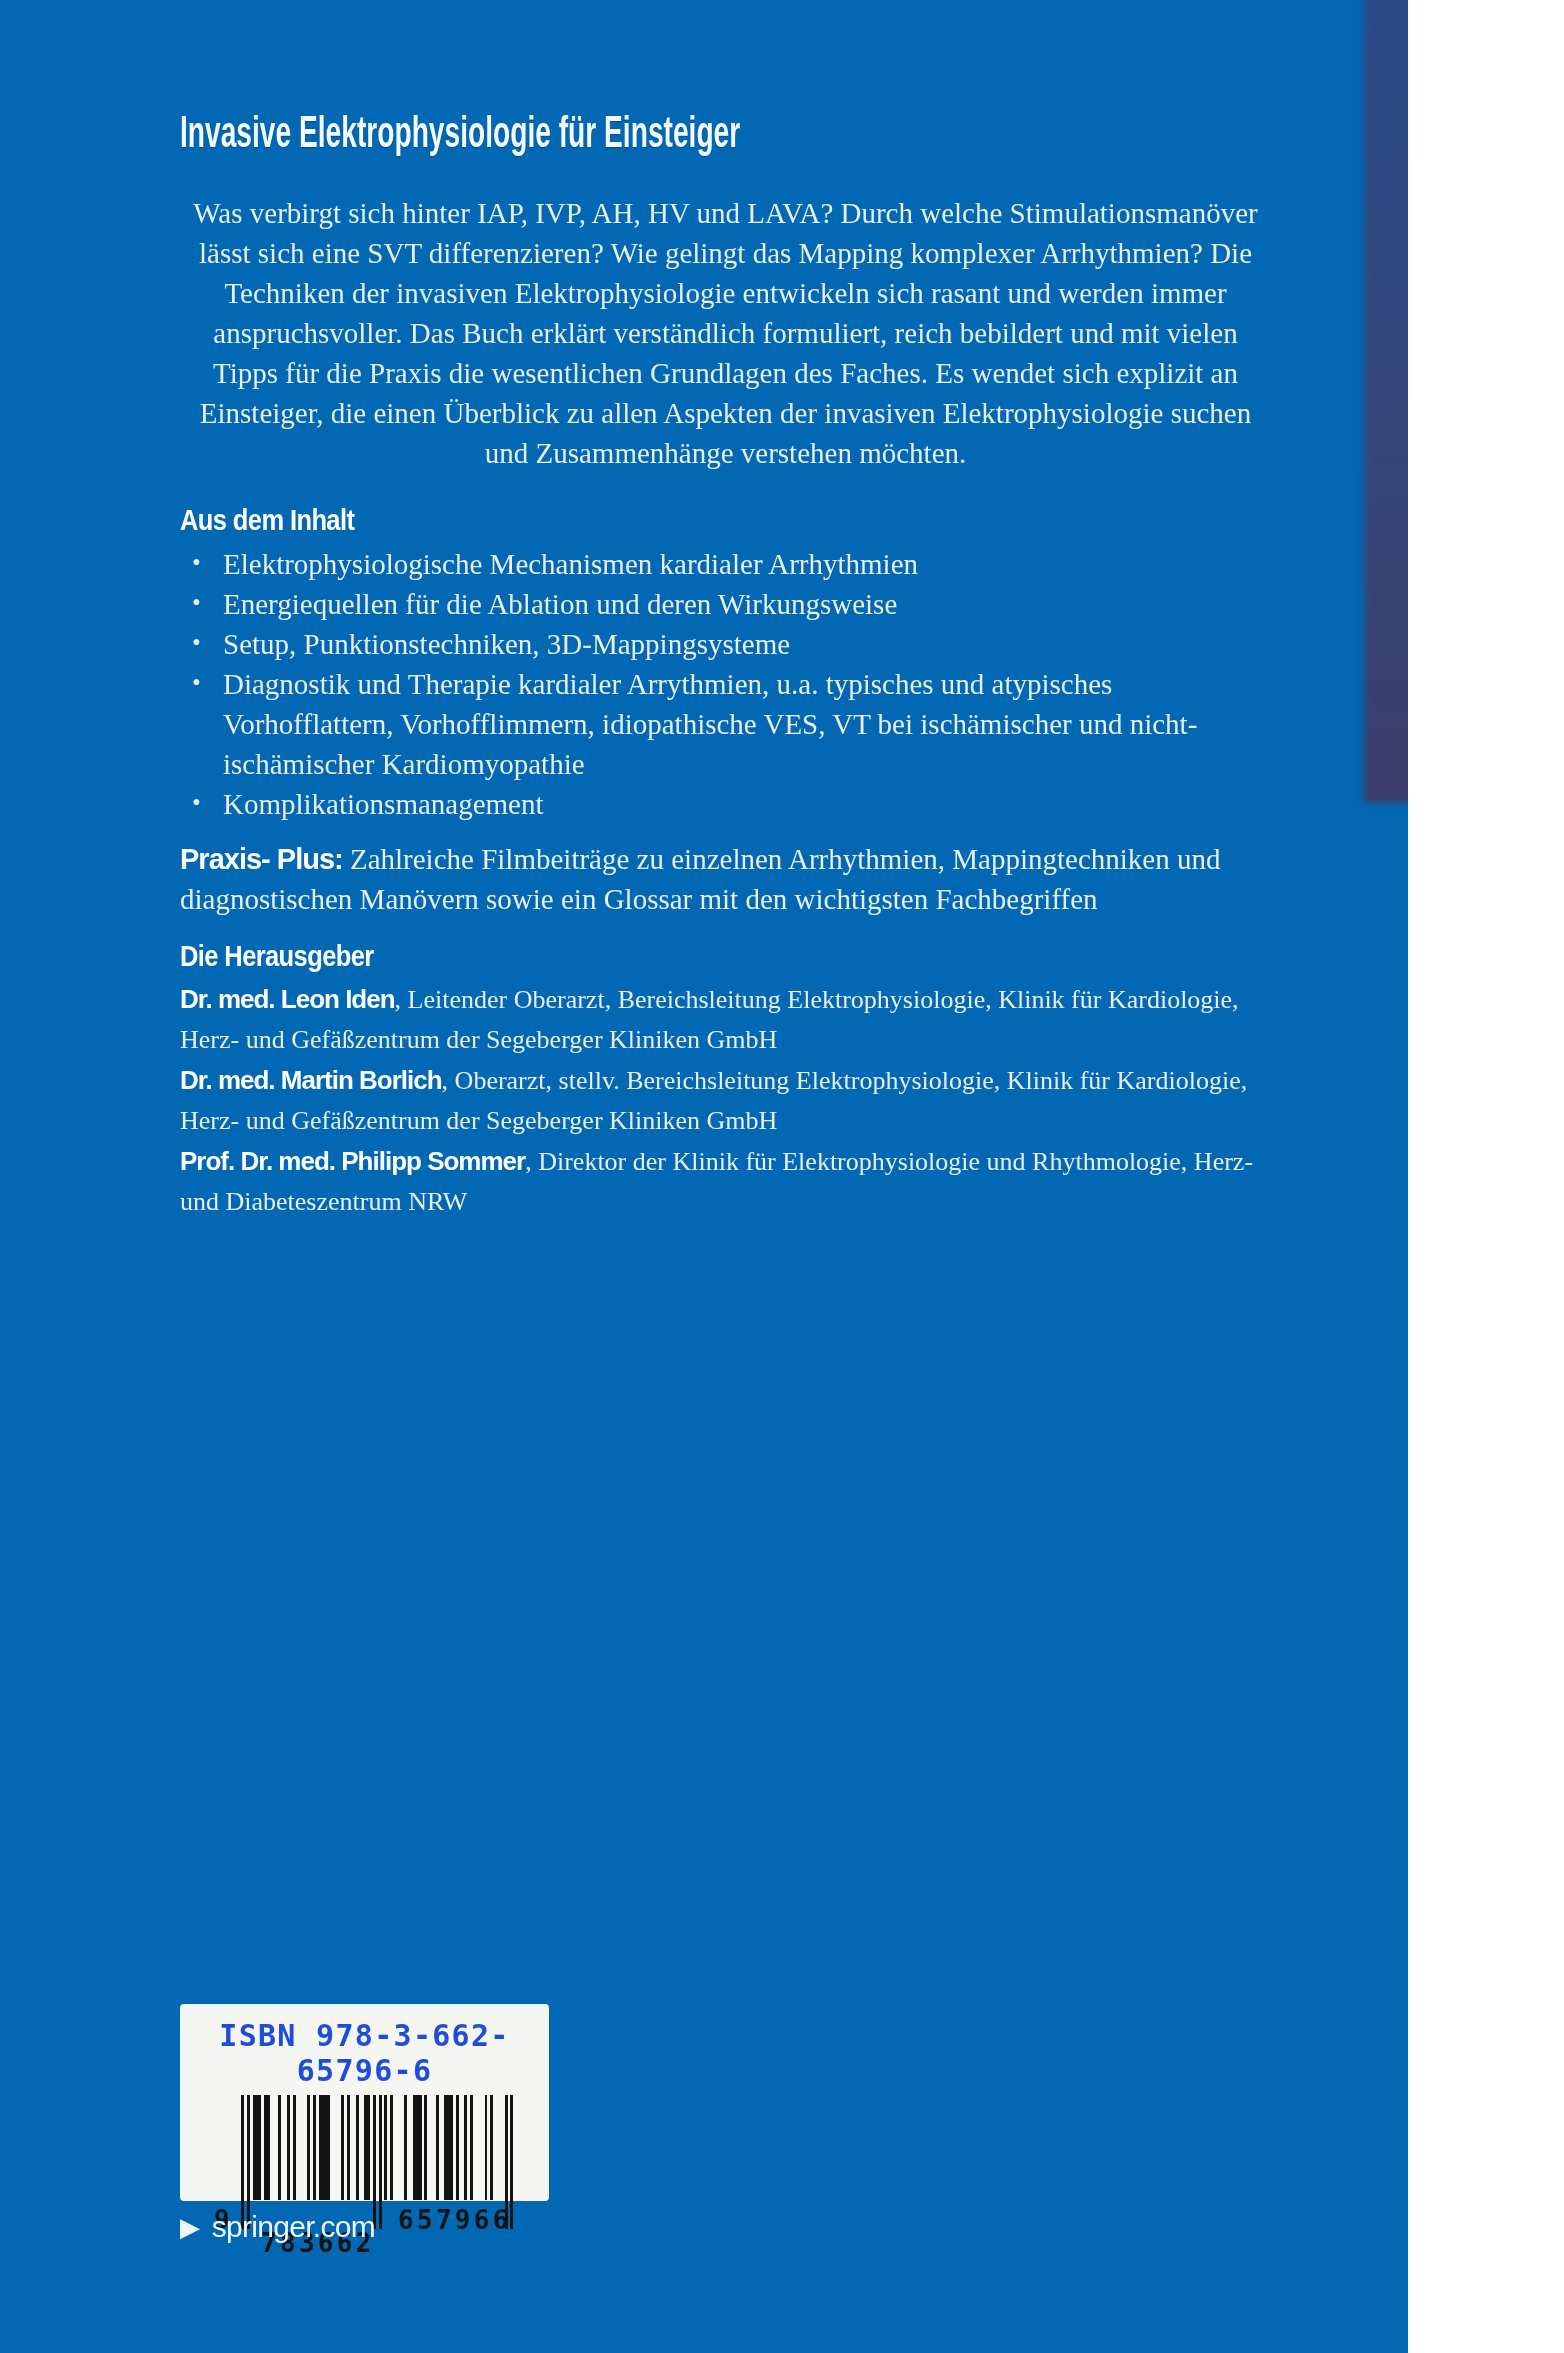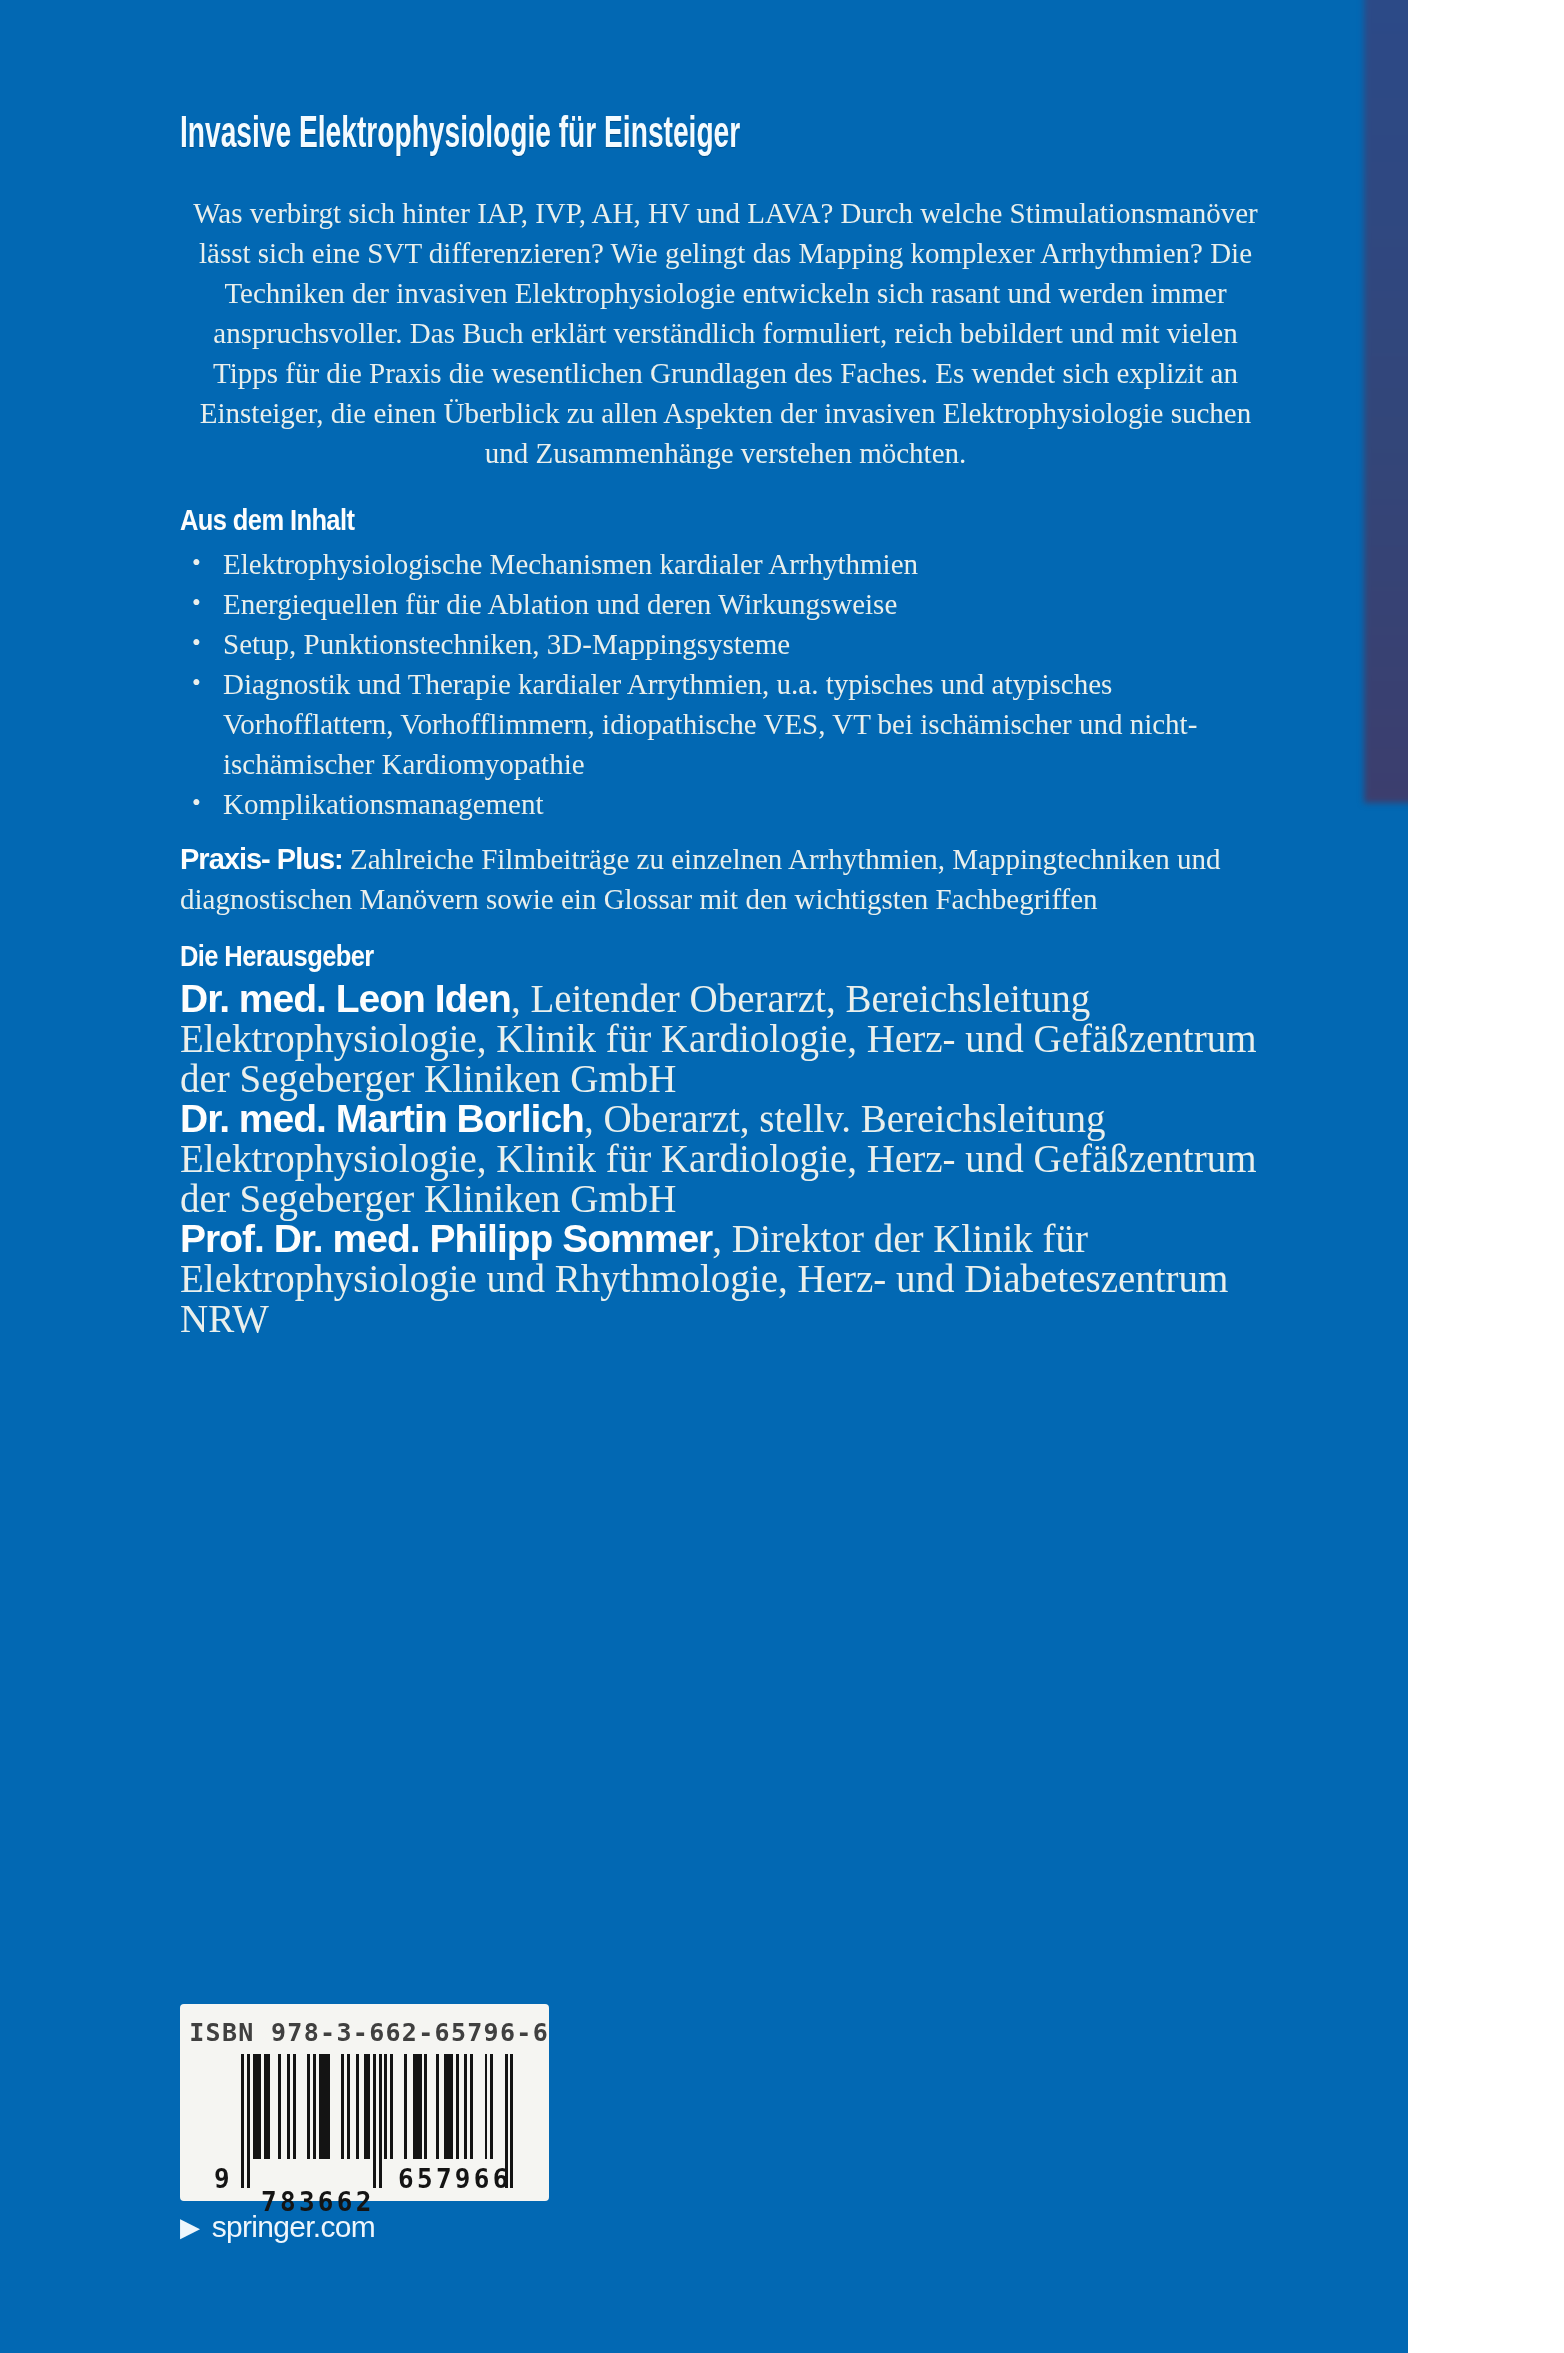--- a/index.html
+++ b/index.html
@@ -78,38 +78,38 @@
     line-height: 40px;
   }
   .sans-bold {
     font-family: "Liberation Sans", sans-serif;
     font-weight: bold;
     letter-spacing: -1px;
     color: #fdfdfd;
     margin-top: 20px;
   }
   .editors-block { margin-top: 2.6px; }
-  .editors-block p { margin: 0; font-size: 39px; line-height: 40px; }
+  .editors-block p { margin: 0; font-size: 26px; line-height: 40px; }
   h2.editors-head { margin-top: 17px; }
 
   
   .barcode-box {
     position: absolute;
     left: 180px; top: 2004px;
     width: 369px; height: 197px;
     background: #f5f5f2;
     border-radius: 3.9px;
   }
   .isbn-label {
     margin-top: 14.3px;
-    text-align: right;
+    text-align: center;
     font-family: "DejaVu Sans Mono", "Liberation Mono", monospace;
-    font-size: 25px;
+    font-size: 30px;
     letter-spacing: 1.3px;
-    color: #404040;
+    color: #1d4ed8;
     font-weight: bold;
   }
   .barcode-area {
     position: relative;
     width: 301px;
     margin: 6.5px auto 0 auto;
     height: 150px;
   }
   .bars { position: absolute; left: 27px; top: 0; }
   .barcode-digits span {

